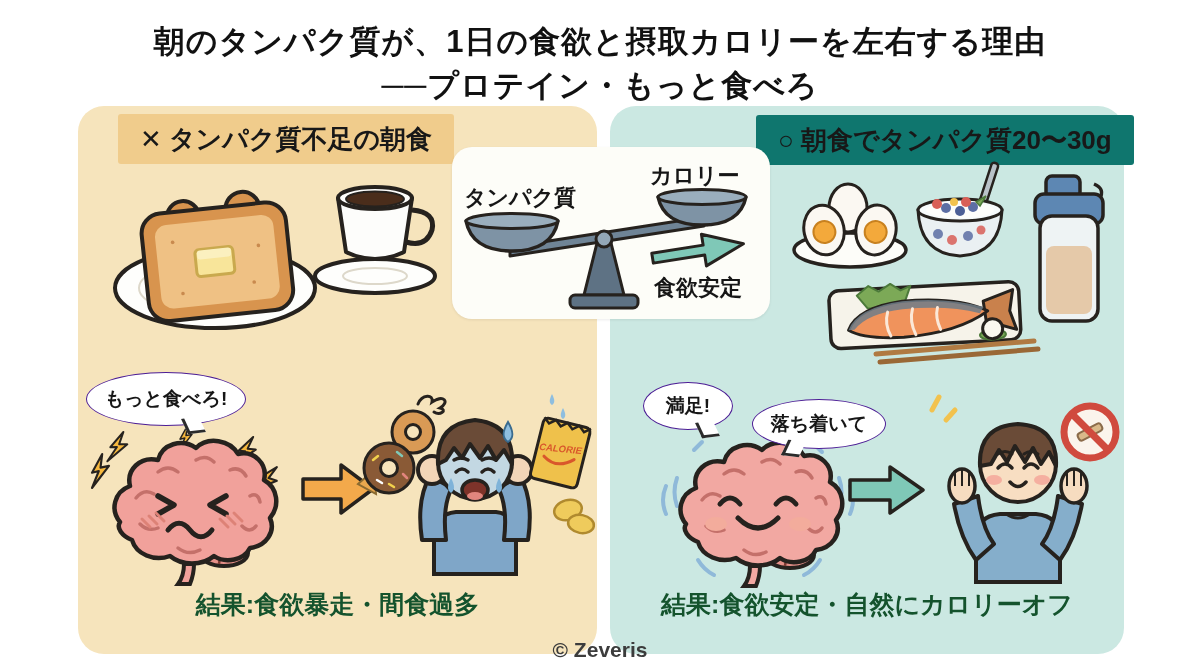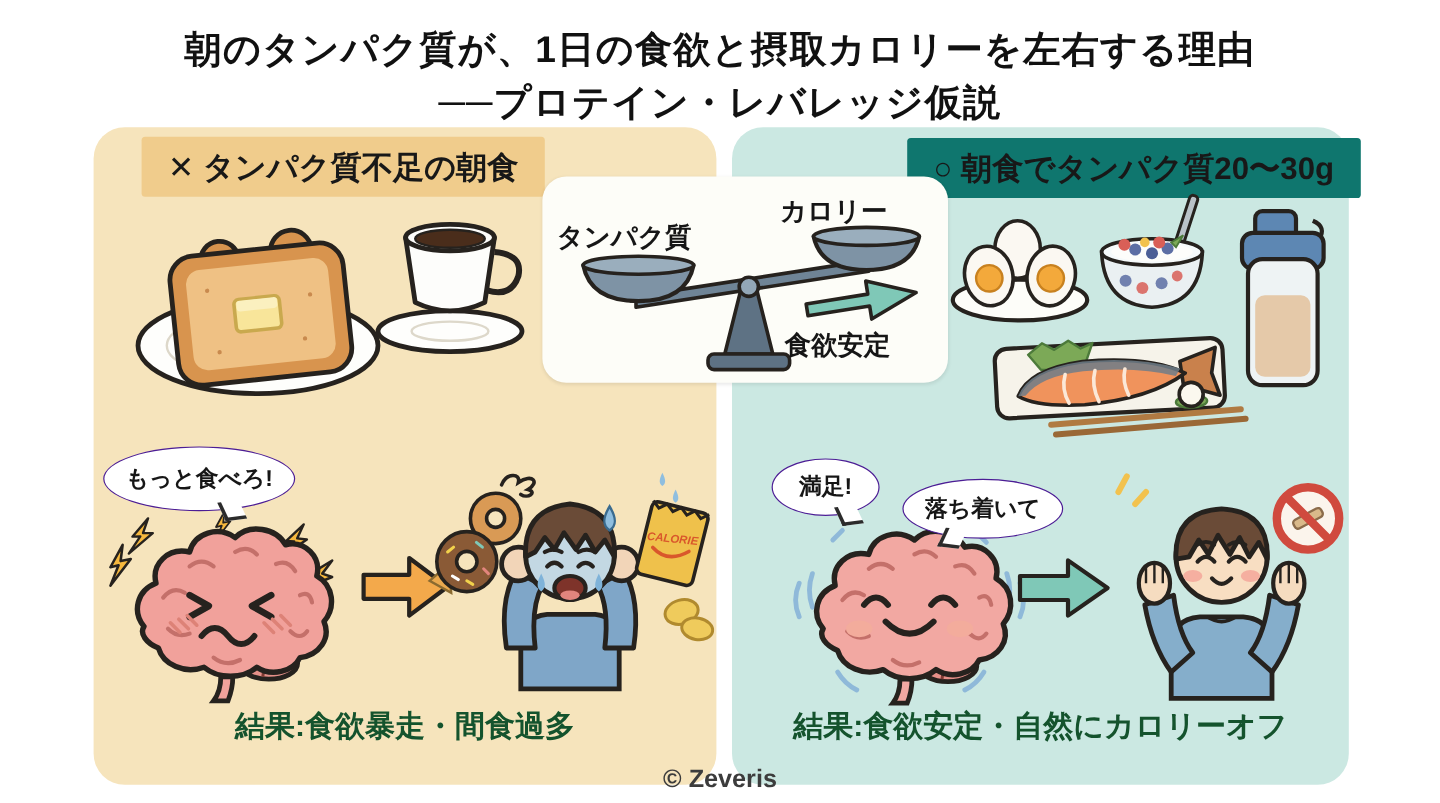--- a/index.html
+++ b/index.html
@@ -9,21 +9,21 @@
   .title.l1{top:10px;font-size:31px;letter-spacing:1px;}
   .title.l2{top:54px;font-size:31px;letter-spacing:1px;}
   .panel{position:absolute;top:106px;height:548px;border-radius:26px;}
   .panel.left{left:78px;width:519px;background:#F6E4BC;}
   .panel.right{left:610px;width:514px;background:#CBE8E2;}
   .badge{position:absolute;height:50px;line-height:50px;padding:0 22px;border-radius:3px;
          font-size:26px;font-weight:bold;color:#181818;white-space:nowrap;}
   .badge.neg{left:40px;top:8px;background:#F0CC8C;}
   .badge.pos{left:146px;top:9px;background:#0f766e;}
   .scale-card{position:absolute;left:452px;top:147px;width:318px;height:172px;border-radius:20px;
-              background:#FDFDF8;z-index:6;box-shadow:0 1px 3px rgba(0,0,0,0.08);padding-left:20px;}
+              background:#FDFDF8;z-index:6;box-shadow:0 1px 3px rgba(0,0,0,0.08);}
   .scale-card .lbl{position:absolute;font-size:22px;font-weight:bold;color:#161616;white-space:nowrap;}
   .lbl.protein{left:12px;top:36px;}
   .lbl.calorie{left:198px;top:14px;}
   .lbl.stable{left:202px;top:126px;}
   .abs{position:absolute;}
   .bubble{position:absolute;background:#fff;border:1px solid #4c1d95;border-radius:50%;
           display:flex;align-items:center;justify-content:center;font-size:19px;font-weight:bold;
           color:#161616;white-space:nowrap;z-index:4;}
   .bubble::after{content:'';position:absolute;bottom:-9px;width:14px;height:14px;background:#fff;
           border-right:3px solid #2b2b2b;border-bottom:3px solid #2b2b2b;transform:rotate(65deg) skewX(-18deg);}
@@ -32,21 +32,21 @@
   .result{position:absolute;top:482px;width:100%;text-align:center;font-size:25px;font-weight:bold;color:#14532d;}
   .footer{position:absolute;top:638px;width:100%;text-align:center;font-size:21px;font-weight:bold;color:#3c3c3c;}
   svg{display:block;overflow:visible;}
 </style>
 </head>
 <body>
 
 <div class="canvas">
 
   <div class="title l1">朝のタンパク質が、1日の食欲と摂取カロリーを左右する理由</div>
-  <div class="title l2">──プロテイン・レバレッジ仮説</div>
+  <div class="title l2">──プロテイン・もっと食べろ</div>
 
   <section class="panel left">
     <div class="badge neg">✕ タンパク質不足の朝食</div>
 
     <svg class="abs" style="left:32px;top:52px;" width="345" height="175" viewBox="0 0 345 175">
       <ellipse cx="105" cy="130" rx="100" ry="40" fill="#FEFEFC" stroke="#26221E" stroke-width="4"></ellipse>
       <ellipse cx="105" cy="130" rx="76" ry="27" fill="none" stroke="#DDD8CA" stroke-width="2"></ellipse>
       <g transform="rotate(-6 105 105)">
         <circle cx="78" cy="56" r="16" fill="#D8944E" stroke="#26221E" stroke-width="4"></circle>
         <circle cx="138" cy="54" r="17" fill="#D8944E" stroke="#26221E" stroke-width="4"></circle>

